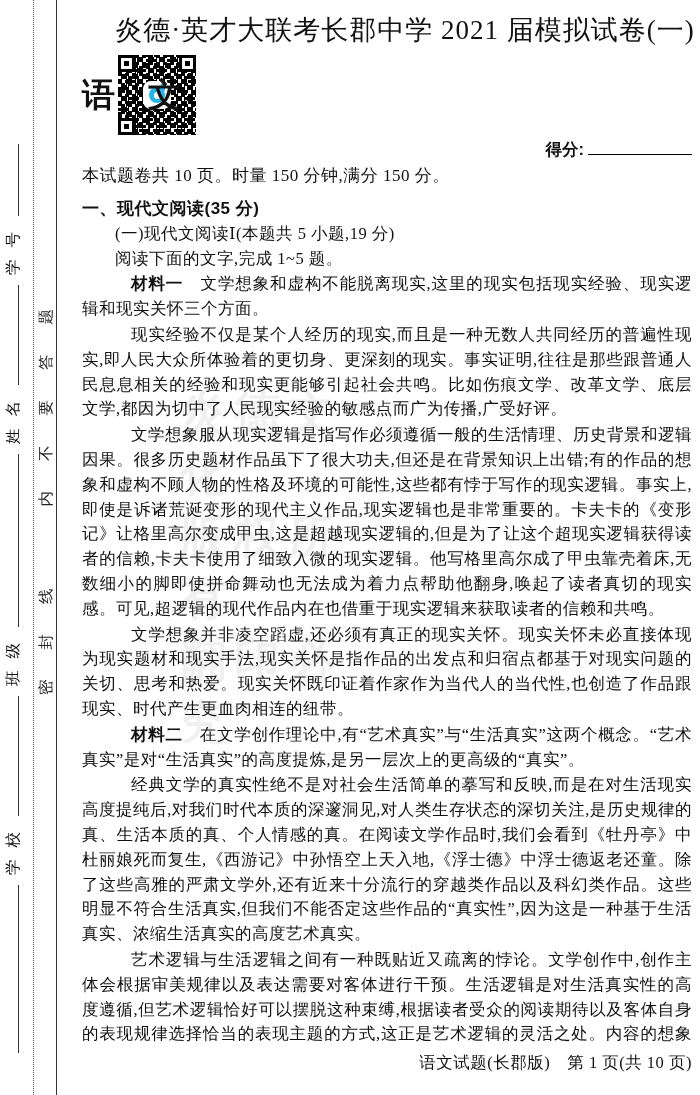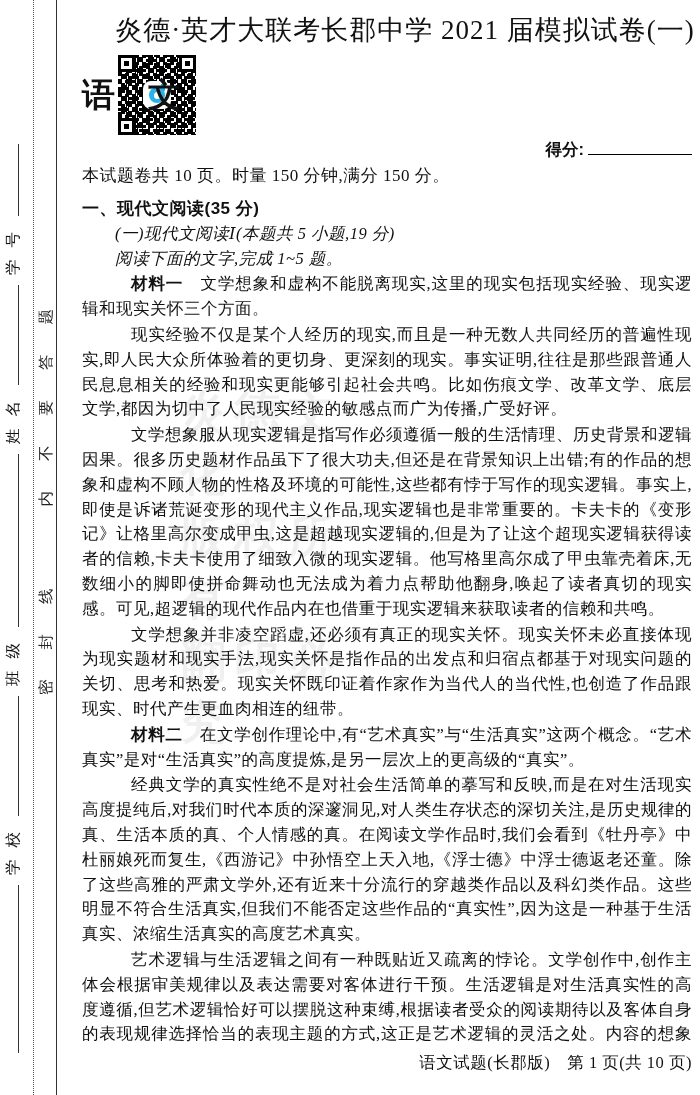--- a/index.html
+++ b/index.html
@@ -64,21 +64,21 @@
   .score{position:absolute;top:139px;right:8px;font-size:16.5px;}
   .score-label{font-weight:bold;font-family:"Liberation Sans","DejaVu Sans",sans-serif;margin-top:20px;}
   .score-blank{display:inline-block;width:104px;border-bottom:1.6px solid #000;height:13px;}
   .info{position:absolute;left:82px;top:164px;width:610px;font-size:17px;letter-spacing:0.5px;}
   
   .content{
     position:absolute;left:82px;top:197px;width:610px;height:852px;overflow:hidden;
     font-size:16.5px;line-height:24.8px;letter-spacing:0.5px;
   }
   .sec{font-weight:bold;font-size:17px;font-family:"Liberation Sans","DejaVu Sans",sans-serif;}
-  .sub{padding-left:33px;font-style:italic;}
+  .sub{padding-left:33px;}
   .content p{margin:0;text-indent:2em;text-align:justify;}
   .content p b{font-family:Liberation Sans, sans-serif;margin-left:16px;}
   .attribution{text-align:right !important;text-indent:0 !important;padding-right:2px;}
   .footer{
     position:absolute;left:82px;top:1052px;width:610px;text-align:right;
     font-size:16.5px;letter-spacing:0.5px;
   }
 </style>
 </head>
 <body>

